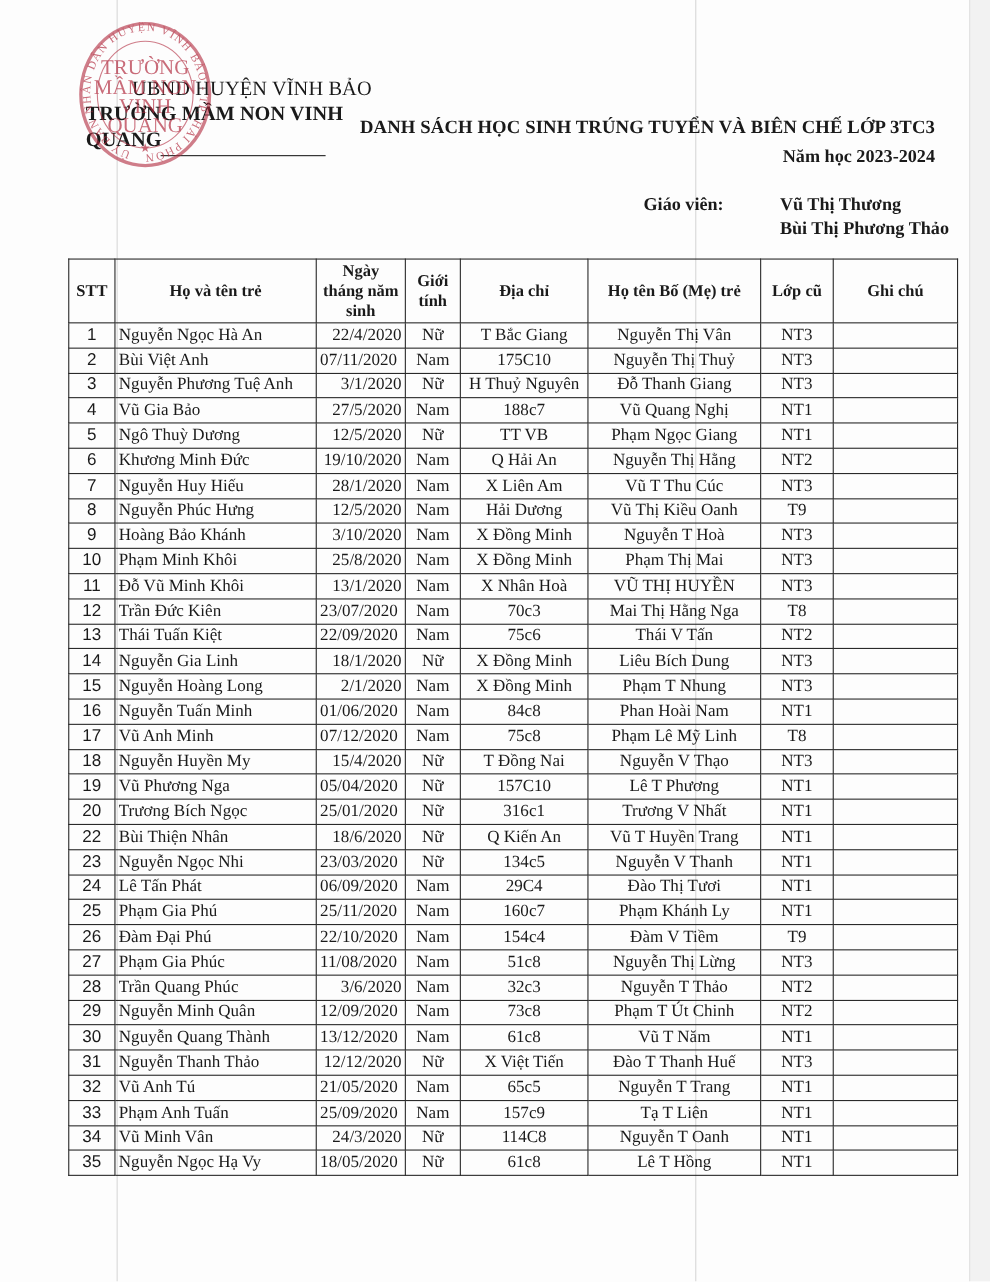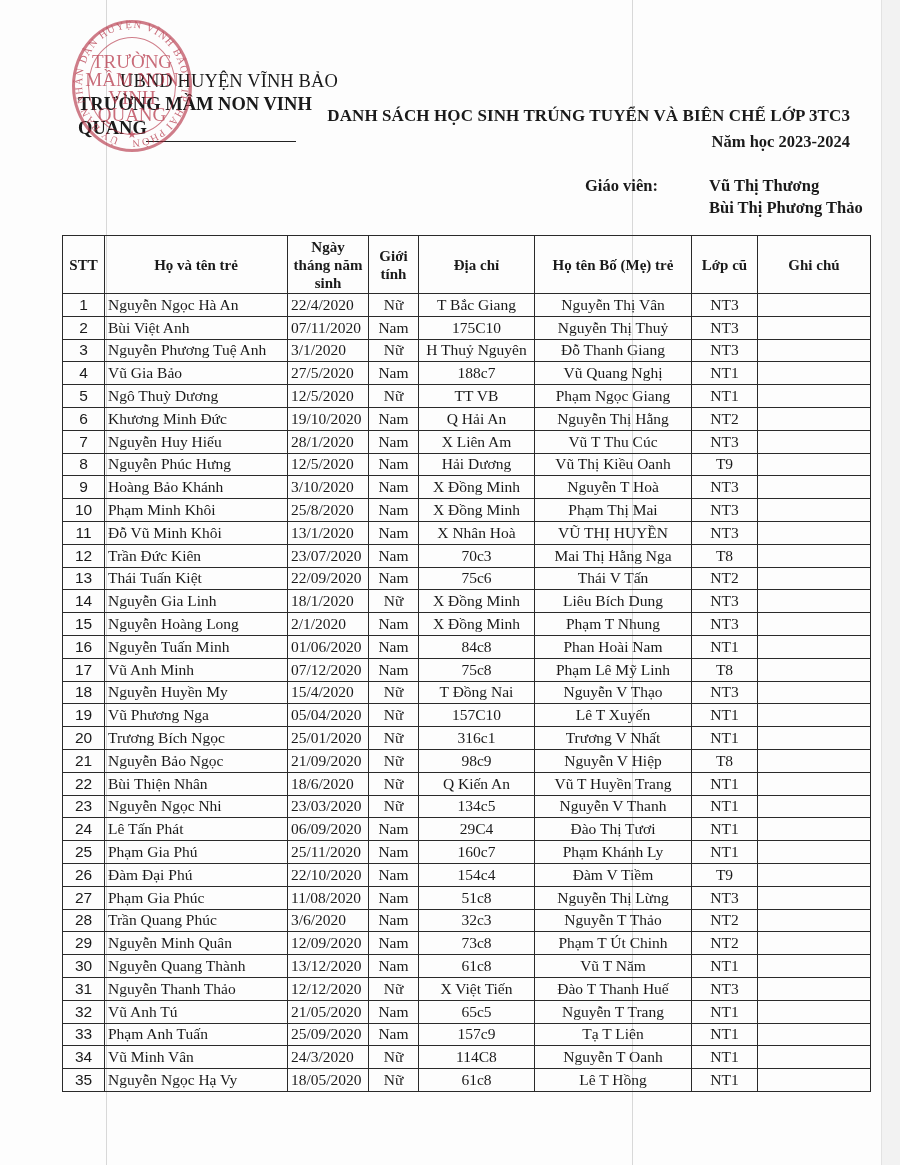--- a/index.html
+++ b/index.html
@@ -55,21 +55,21 @@
     table.roster th, table.roster td {
       border: 1.4px solid #2a2a2a; padding: 0 3px;
       font-size: 15.5px; white-space: nowrap; overflow: hidden;
     }
     table.roster th {
       height: 57px; font-weight: bold; font-size: 15px; text-align: center; line-height: 18px;
     }
     table.roster td { height: 21.8px; line-height: 20px; }
     td.stt { text-align: center; font-family: "Liberation Sans", sans-serif; font-size: 14.5px; }
     td.name { text-align: left; }
-    td.dob { }
+    td.dob { text-align: right; }
     td.dob.left { text-align: left; }
     td.gender { text-align: center; }
     td.addr { text-align: center; }
     td.parent { text-align: center; font-size: 14.5px; }
     td.oldclass { text-align: center; }
     td.note { }
   </style>
 </head>
 <body>
 
@@ -319,45 +319,35 @@
         <td class="parent">Nguyễn V Thạo</td>
         <td class="oldclass">NT3</td>
         <td class="note"></td>
       </tr>
       <tr>
         <td class="stt">19</td>
         <td class="name">Vũ Phương Nga</td>
         <td class="dob left">05/04/2020</td>
         <td class="gender">Nữ</td>
         <td class="addr">157C10</td>
-        <td class="parent">Lê T Xuyến</td>
+        <td class="parent">Lê T Phương</td>
         <td class="oldclass">NT1</td>
         <td class="note"></td>
       </tr>
       <tr>
         <td class="stt">20</td>
         <td class="name">Trương Bích Ngọc</td>
         <td class="dob left">25/01/2020</td>
         <td class="gender">Nữ</td>
         <td class="addr">316c1</td>
         <td class="parent">Trương V Nhất</td>
         <td class="oldclass">NT1</td>
         <td class="note"></td>
       </tr>
       <tr>
-        <td class="stt">21</td>
-        <td class="name">Nguyễn Bảo Ngọc</td>
-        <td class="dob left">21/09/2020</td>
-        <td class="gender">Nữ</td>
-        <td class="addr">98c9</td>
-        <td class="parent">Nguyễn V Hiệp</td>
-        <td class="oldclass">T8</td>
-        <td class="note"></td>
-      </tr>
-      <tr>
         <td class="stt">22</td>
         <td class="name">Bùi Thiện Nhân</td>
         <td class="dob">18/6/2020</td>
         <td class="gender">Nữ</td>
         <td class="addr">Q Kiến An</td>
         <td class="parent">Vũ T Huyền Trang</td>
         <td class="oldclass">NT1</td>
         <td class="note"></td>
       </tr>
       <tr>

